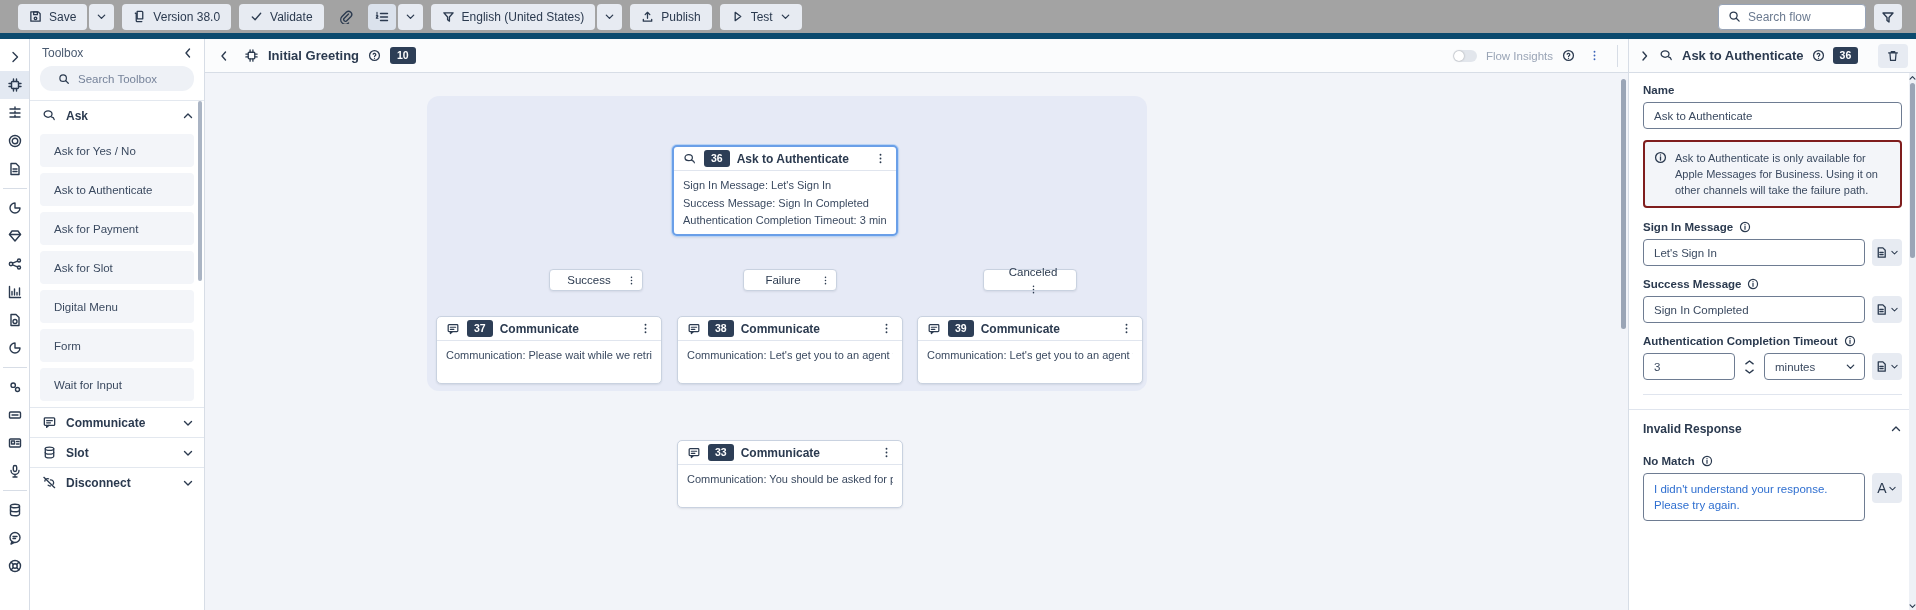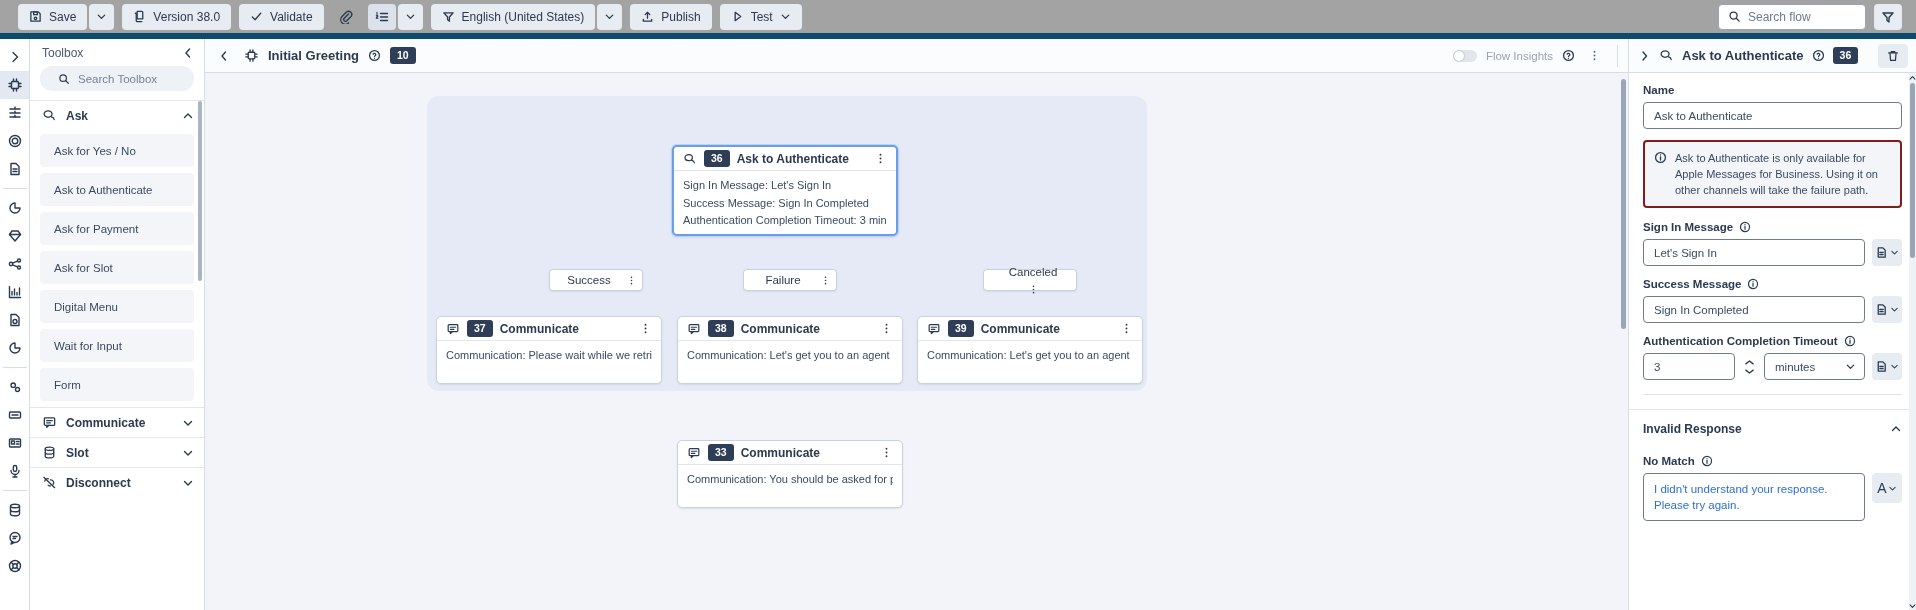--- a/index.html
+++ b/index.html
@@ -515,24 +515,24 @@
         <div class="tbx-item">
             <span>Ask for Payment</span>
           </div>
         <div class="tbx-item">
             <span>Ask for Slot</span>
           </div>
         <div class="tbx-item">
             <span>Digital Menu</span>
           </div>
         <div class="tbx-item">
+            <span>Form</span>
+          </div>
+        <div class="tbx-item">
             <span>Wait for Input</span>
-          </div>
-        <div class="tbx-item">
-            <span>Form</span>
           </div>
       </div>
 
       <div class="tbx-sect">
         <span>
             <svg width="15" height="15" viewBox="0 0 16 16">
               <rect class="ico" x="2.5" y="3" width="11" height="8" rx="1"></rect>
               <path class="ico" d="M5 6h6M5 8.3h4"></path>
               <path class="ico" d="M5 11v2.2L7.5 11"></path>
             </svg>

